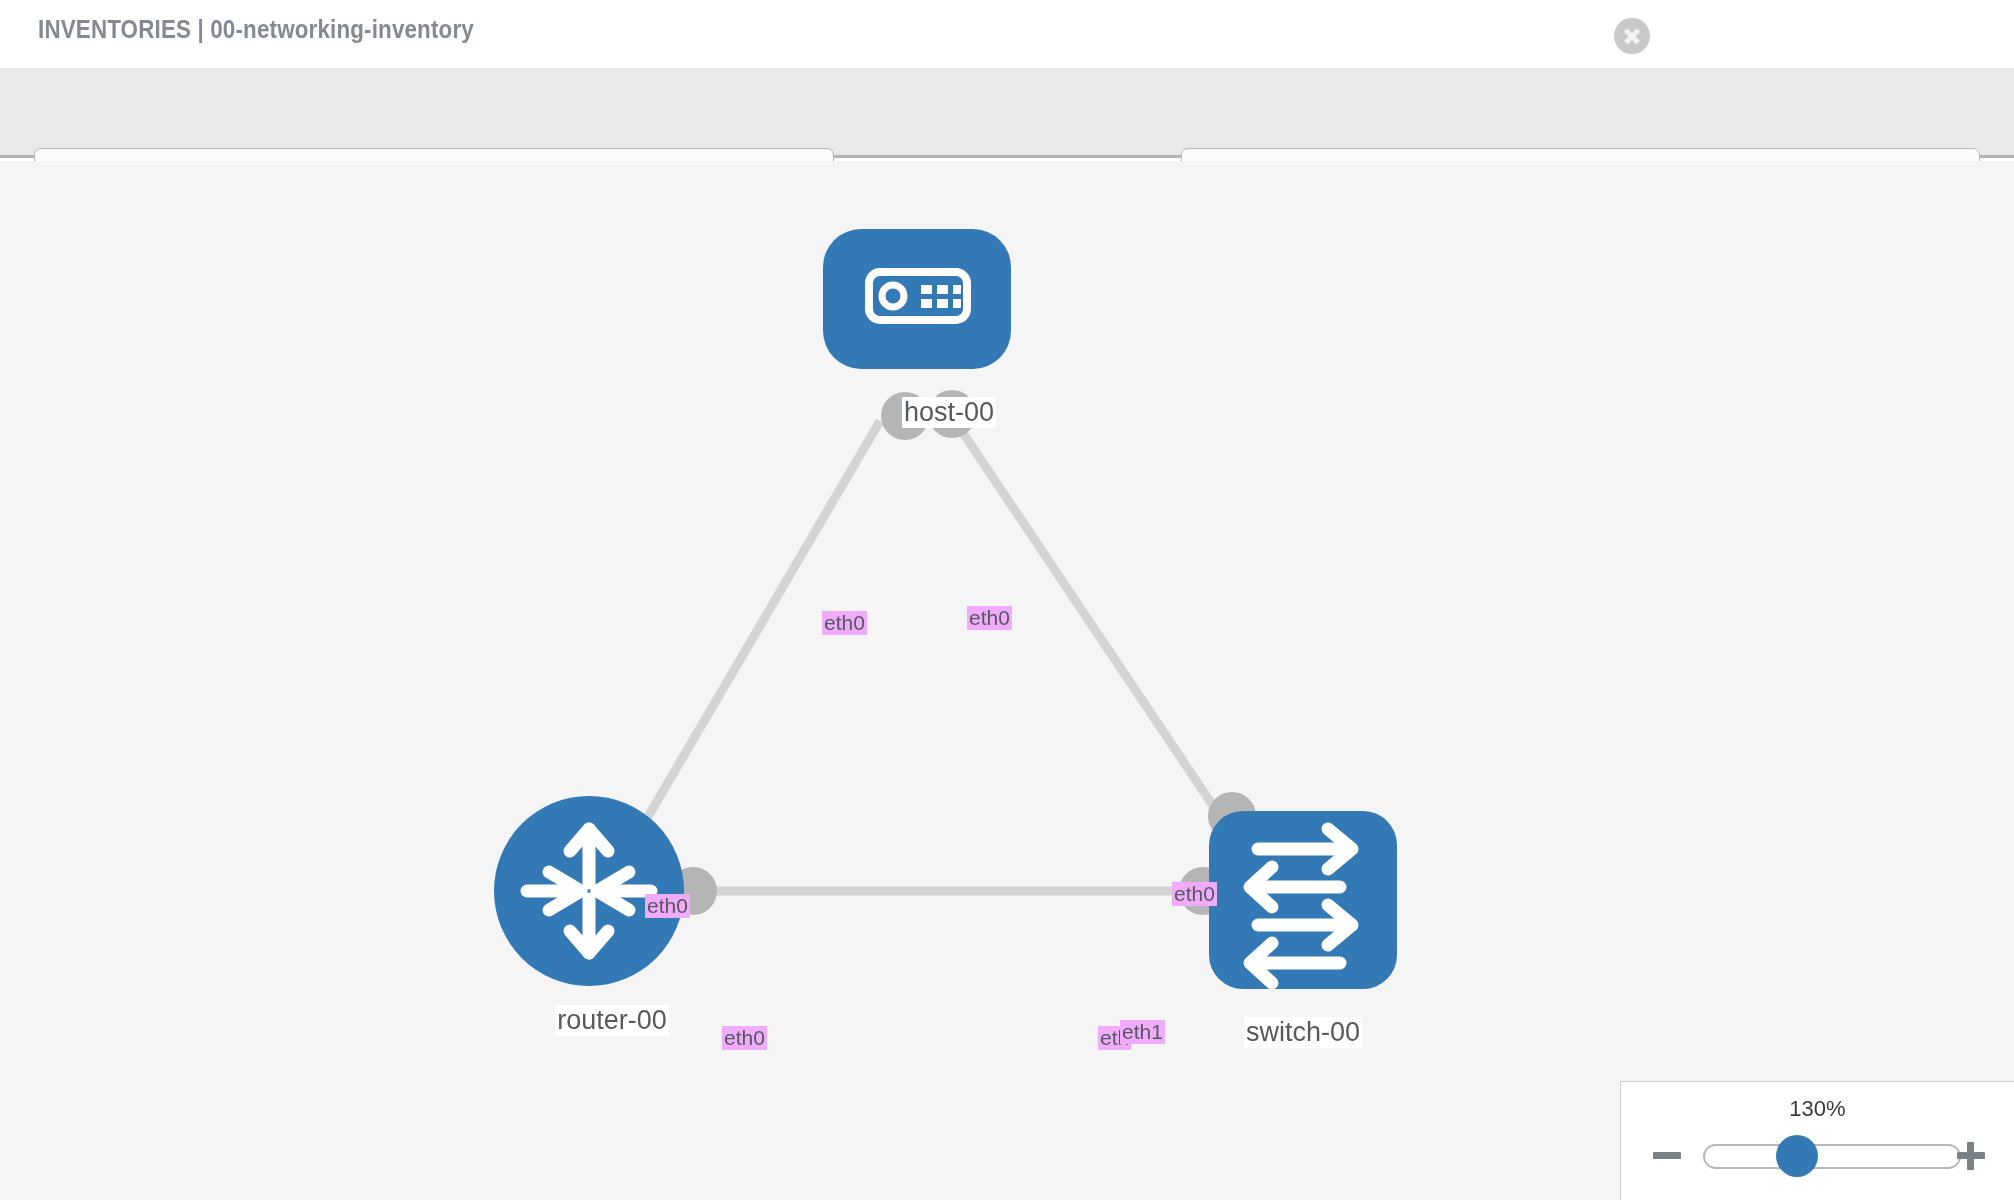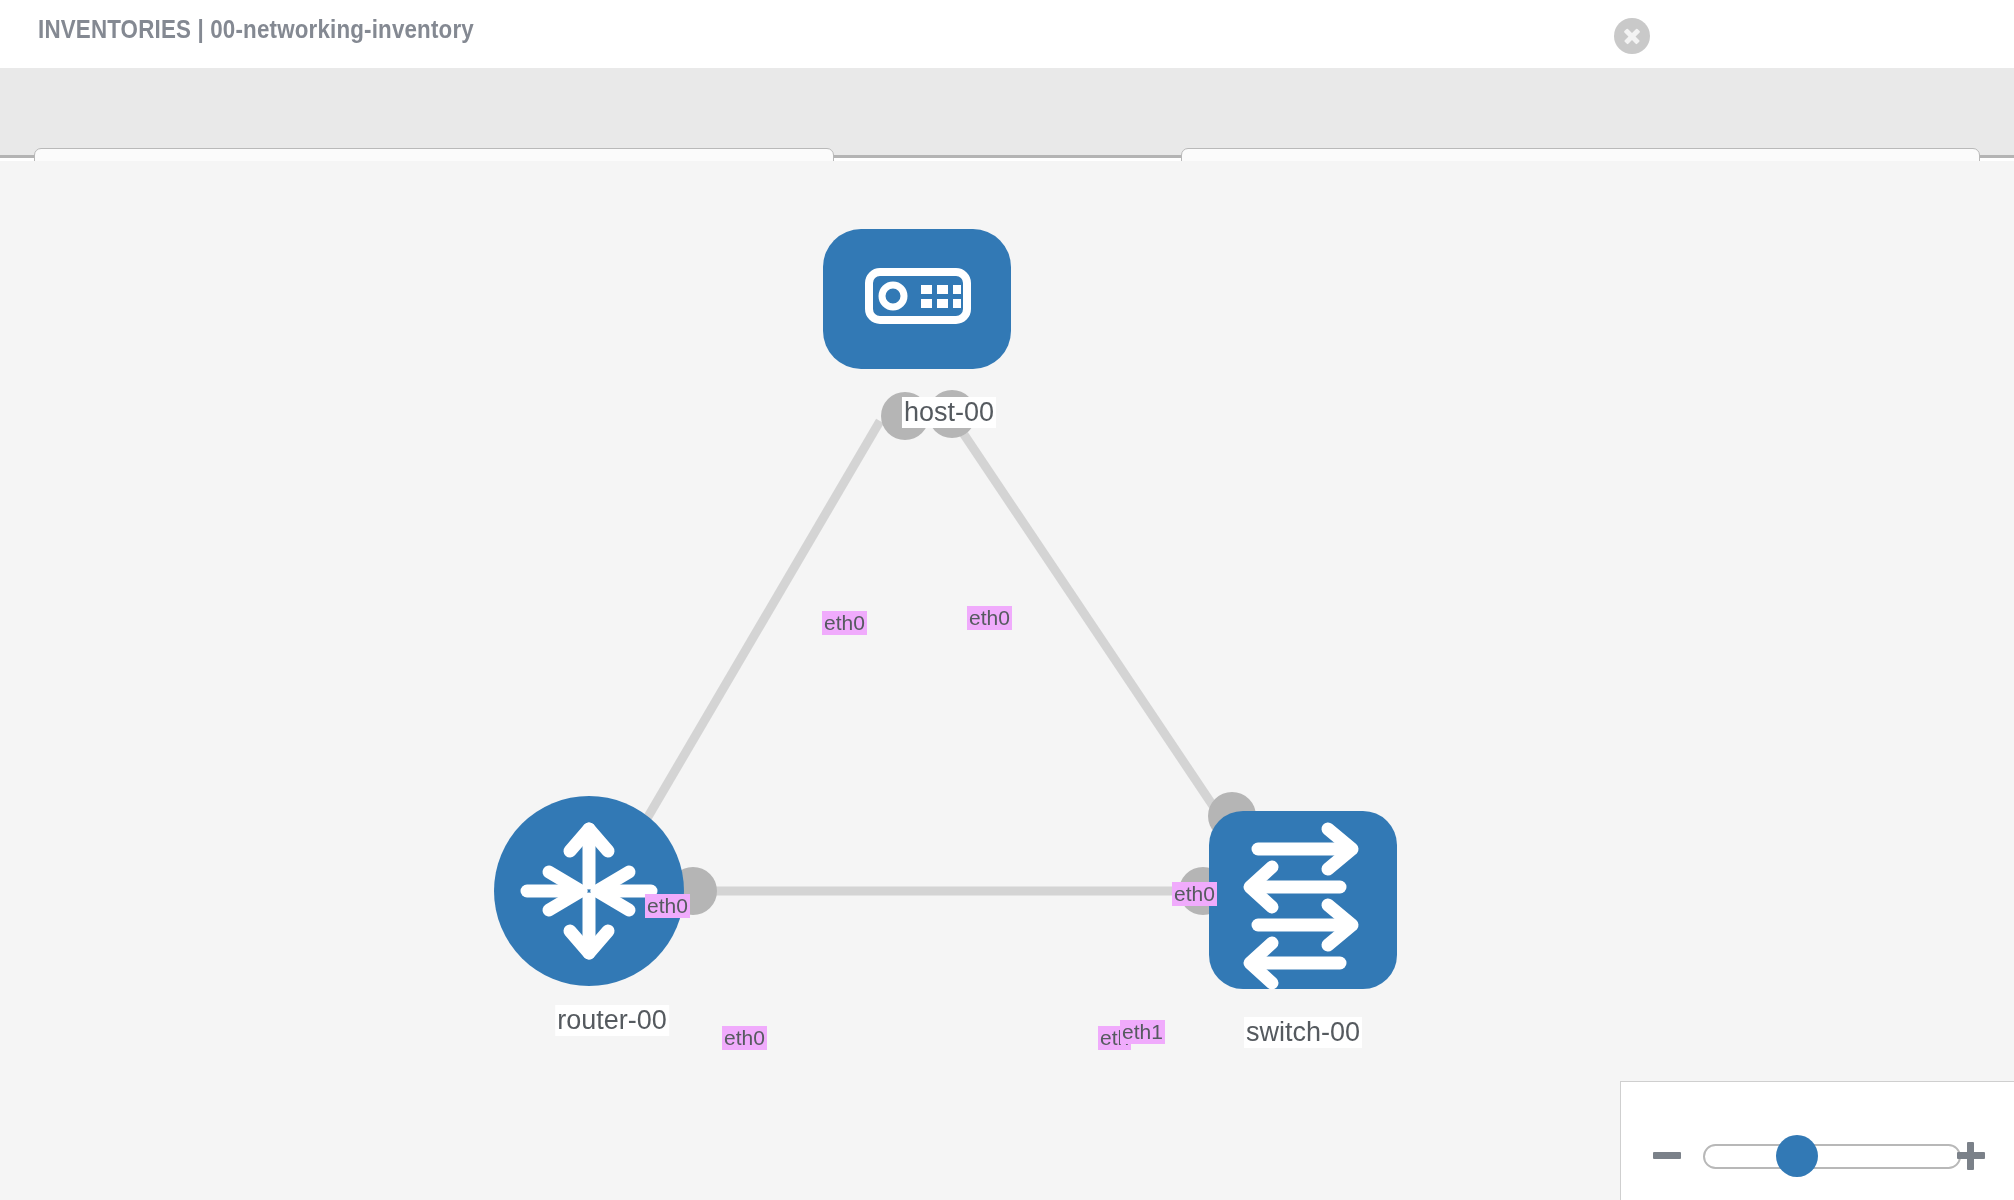--- a/index.html
+++ b/index.html
@@ -305,19 +305,20 @@
     <div class="iface-label" style="left:967px; top:445px;">eth0</div>
     <div class="iface-label" style="left:645px; top:733px;">eth0</div>
     <div class="iface-label" style="left:1172px; top:721px;">eth0</div>
     <div class="iface-label" style="left:722px; top:865px;">eth0</div>
     <div class="iface-label" style="left:1098px; top:865px;">eth</div>
     <div class="iface-label" style="left:1120px; top:859px;">eth1</div>
 
   </div>
 
   <div class="zoom-widget">
+    <div class="zoom-pct">130%</div>
     <div class="zoom-minus"></div>
     <div class="zoom-track"></div>
     <div class="zoom-thumb"></div>
     <div class="zoom-plus"></div>
   </div>
 
 </div>
 
 </body></html>

